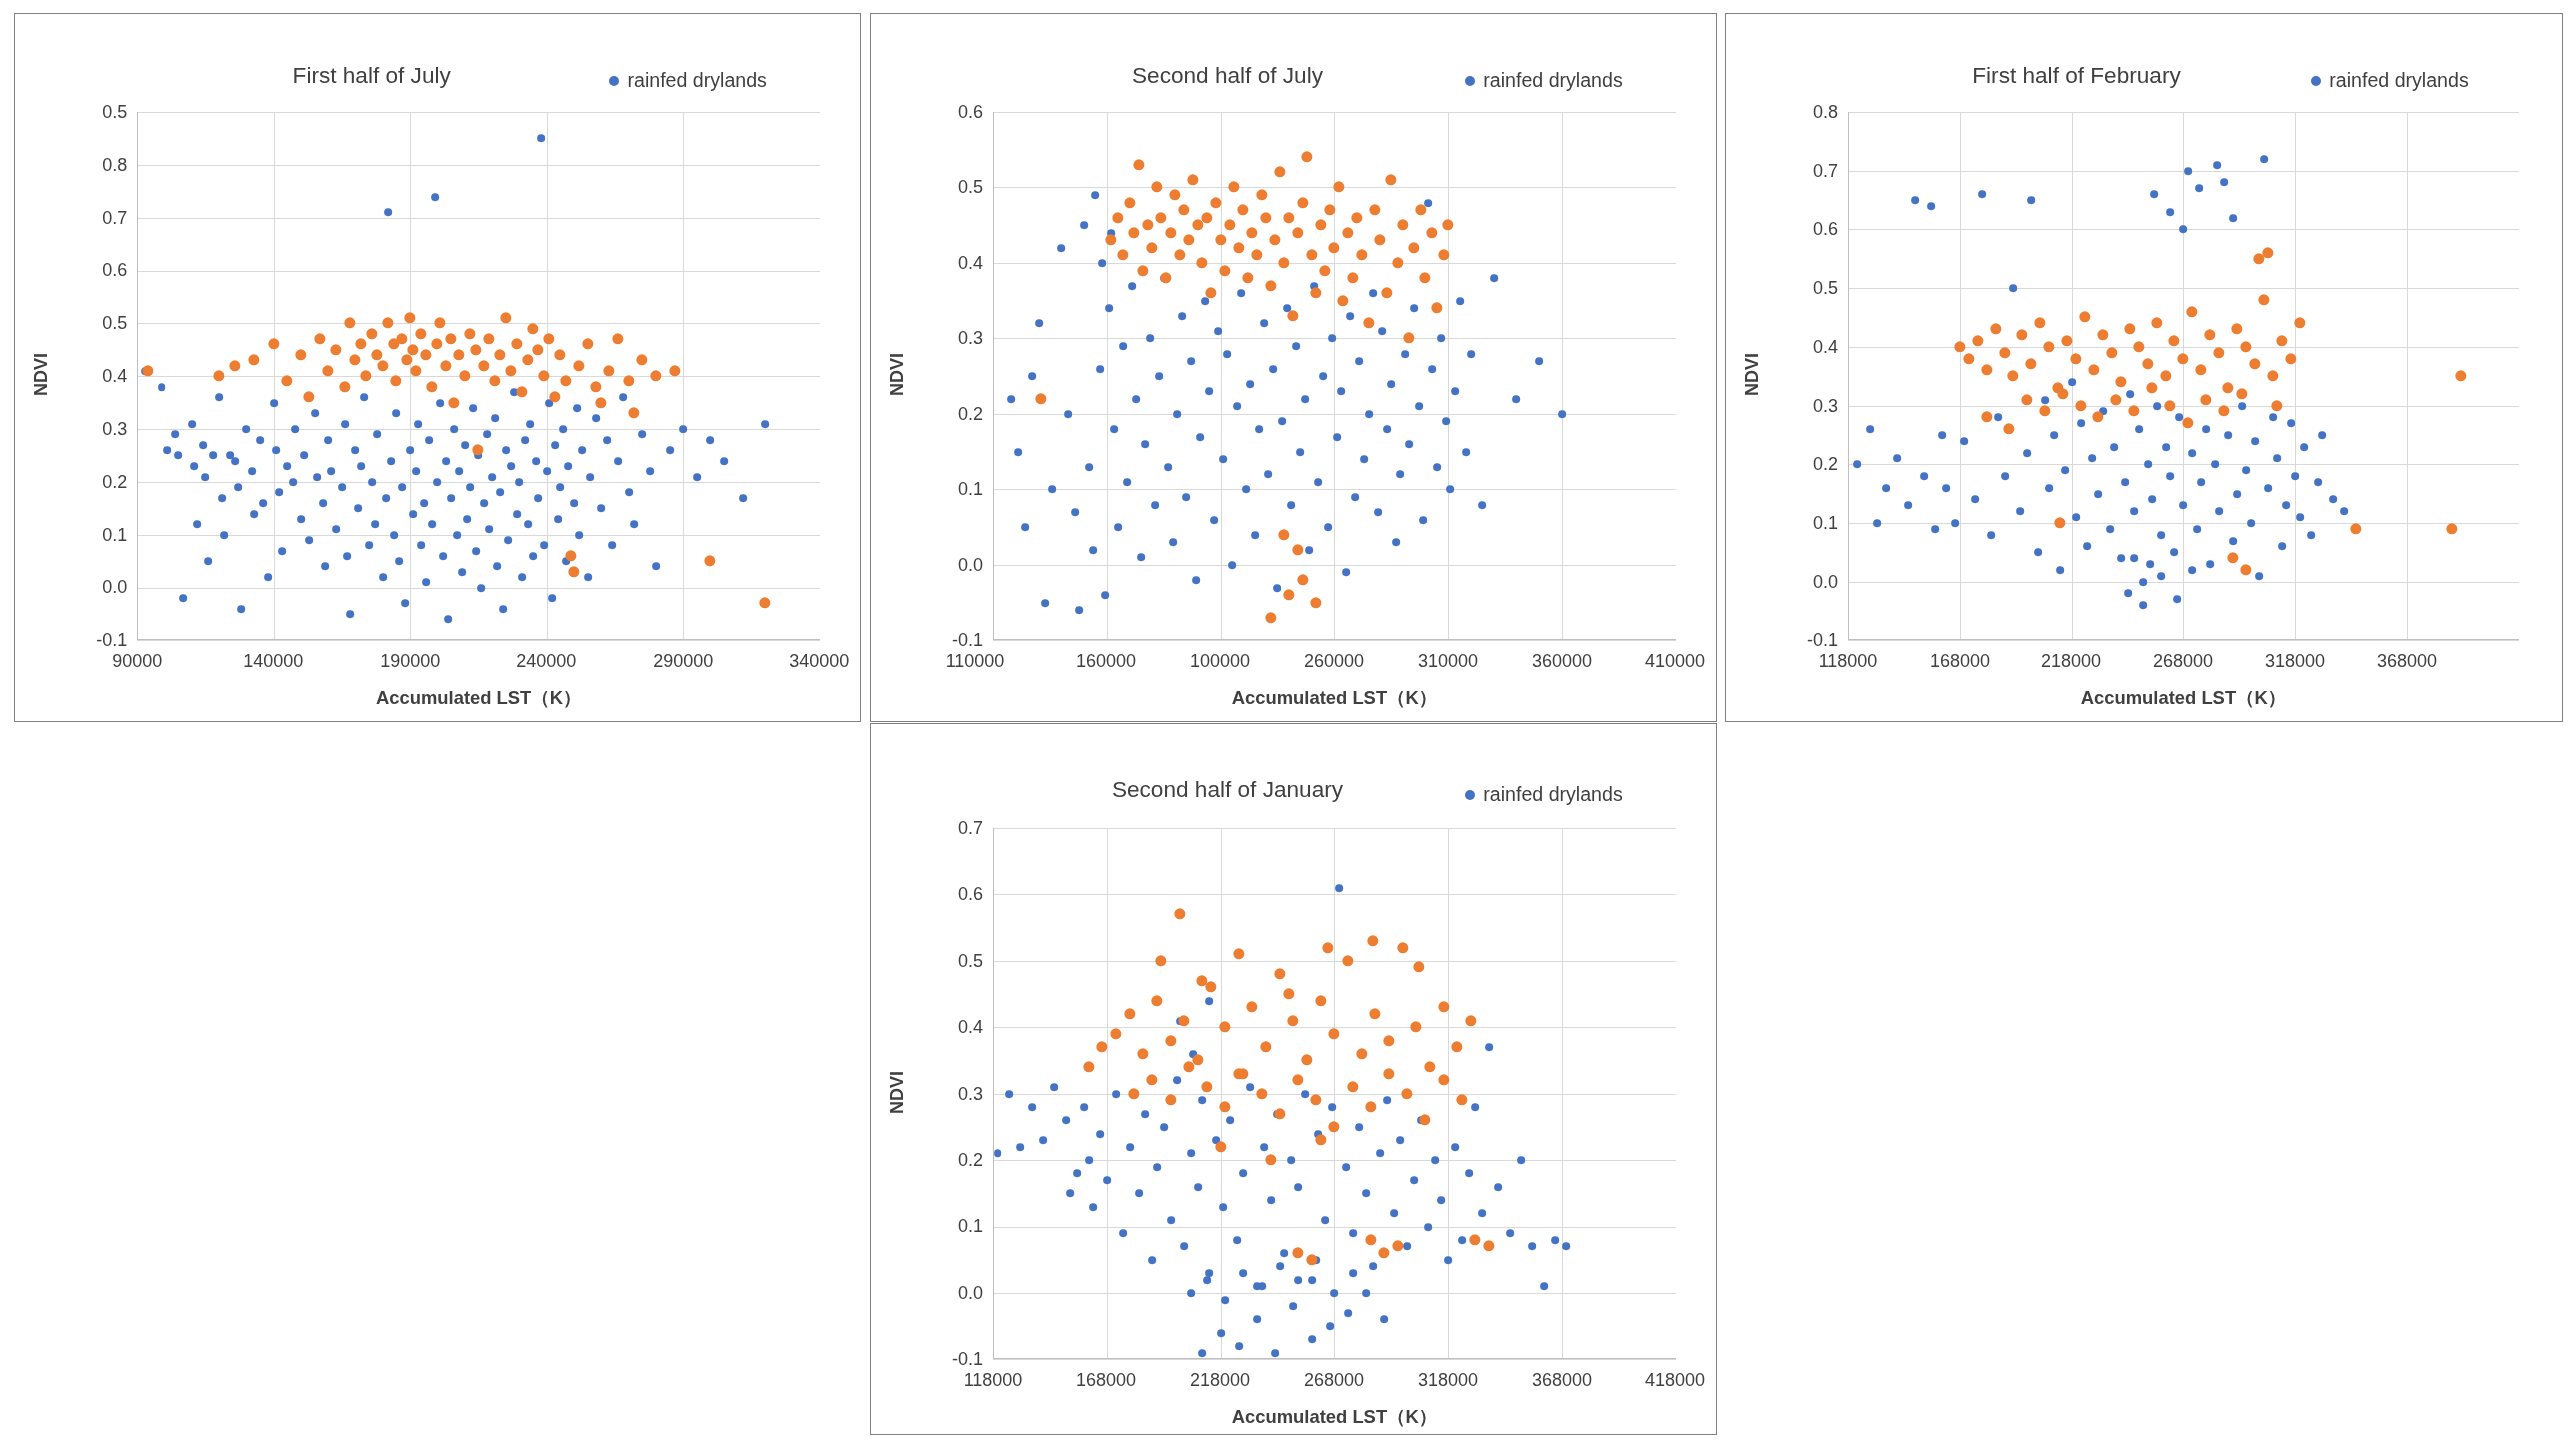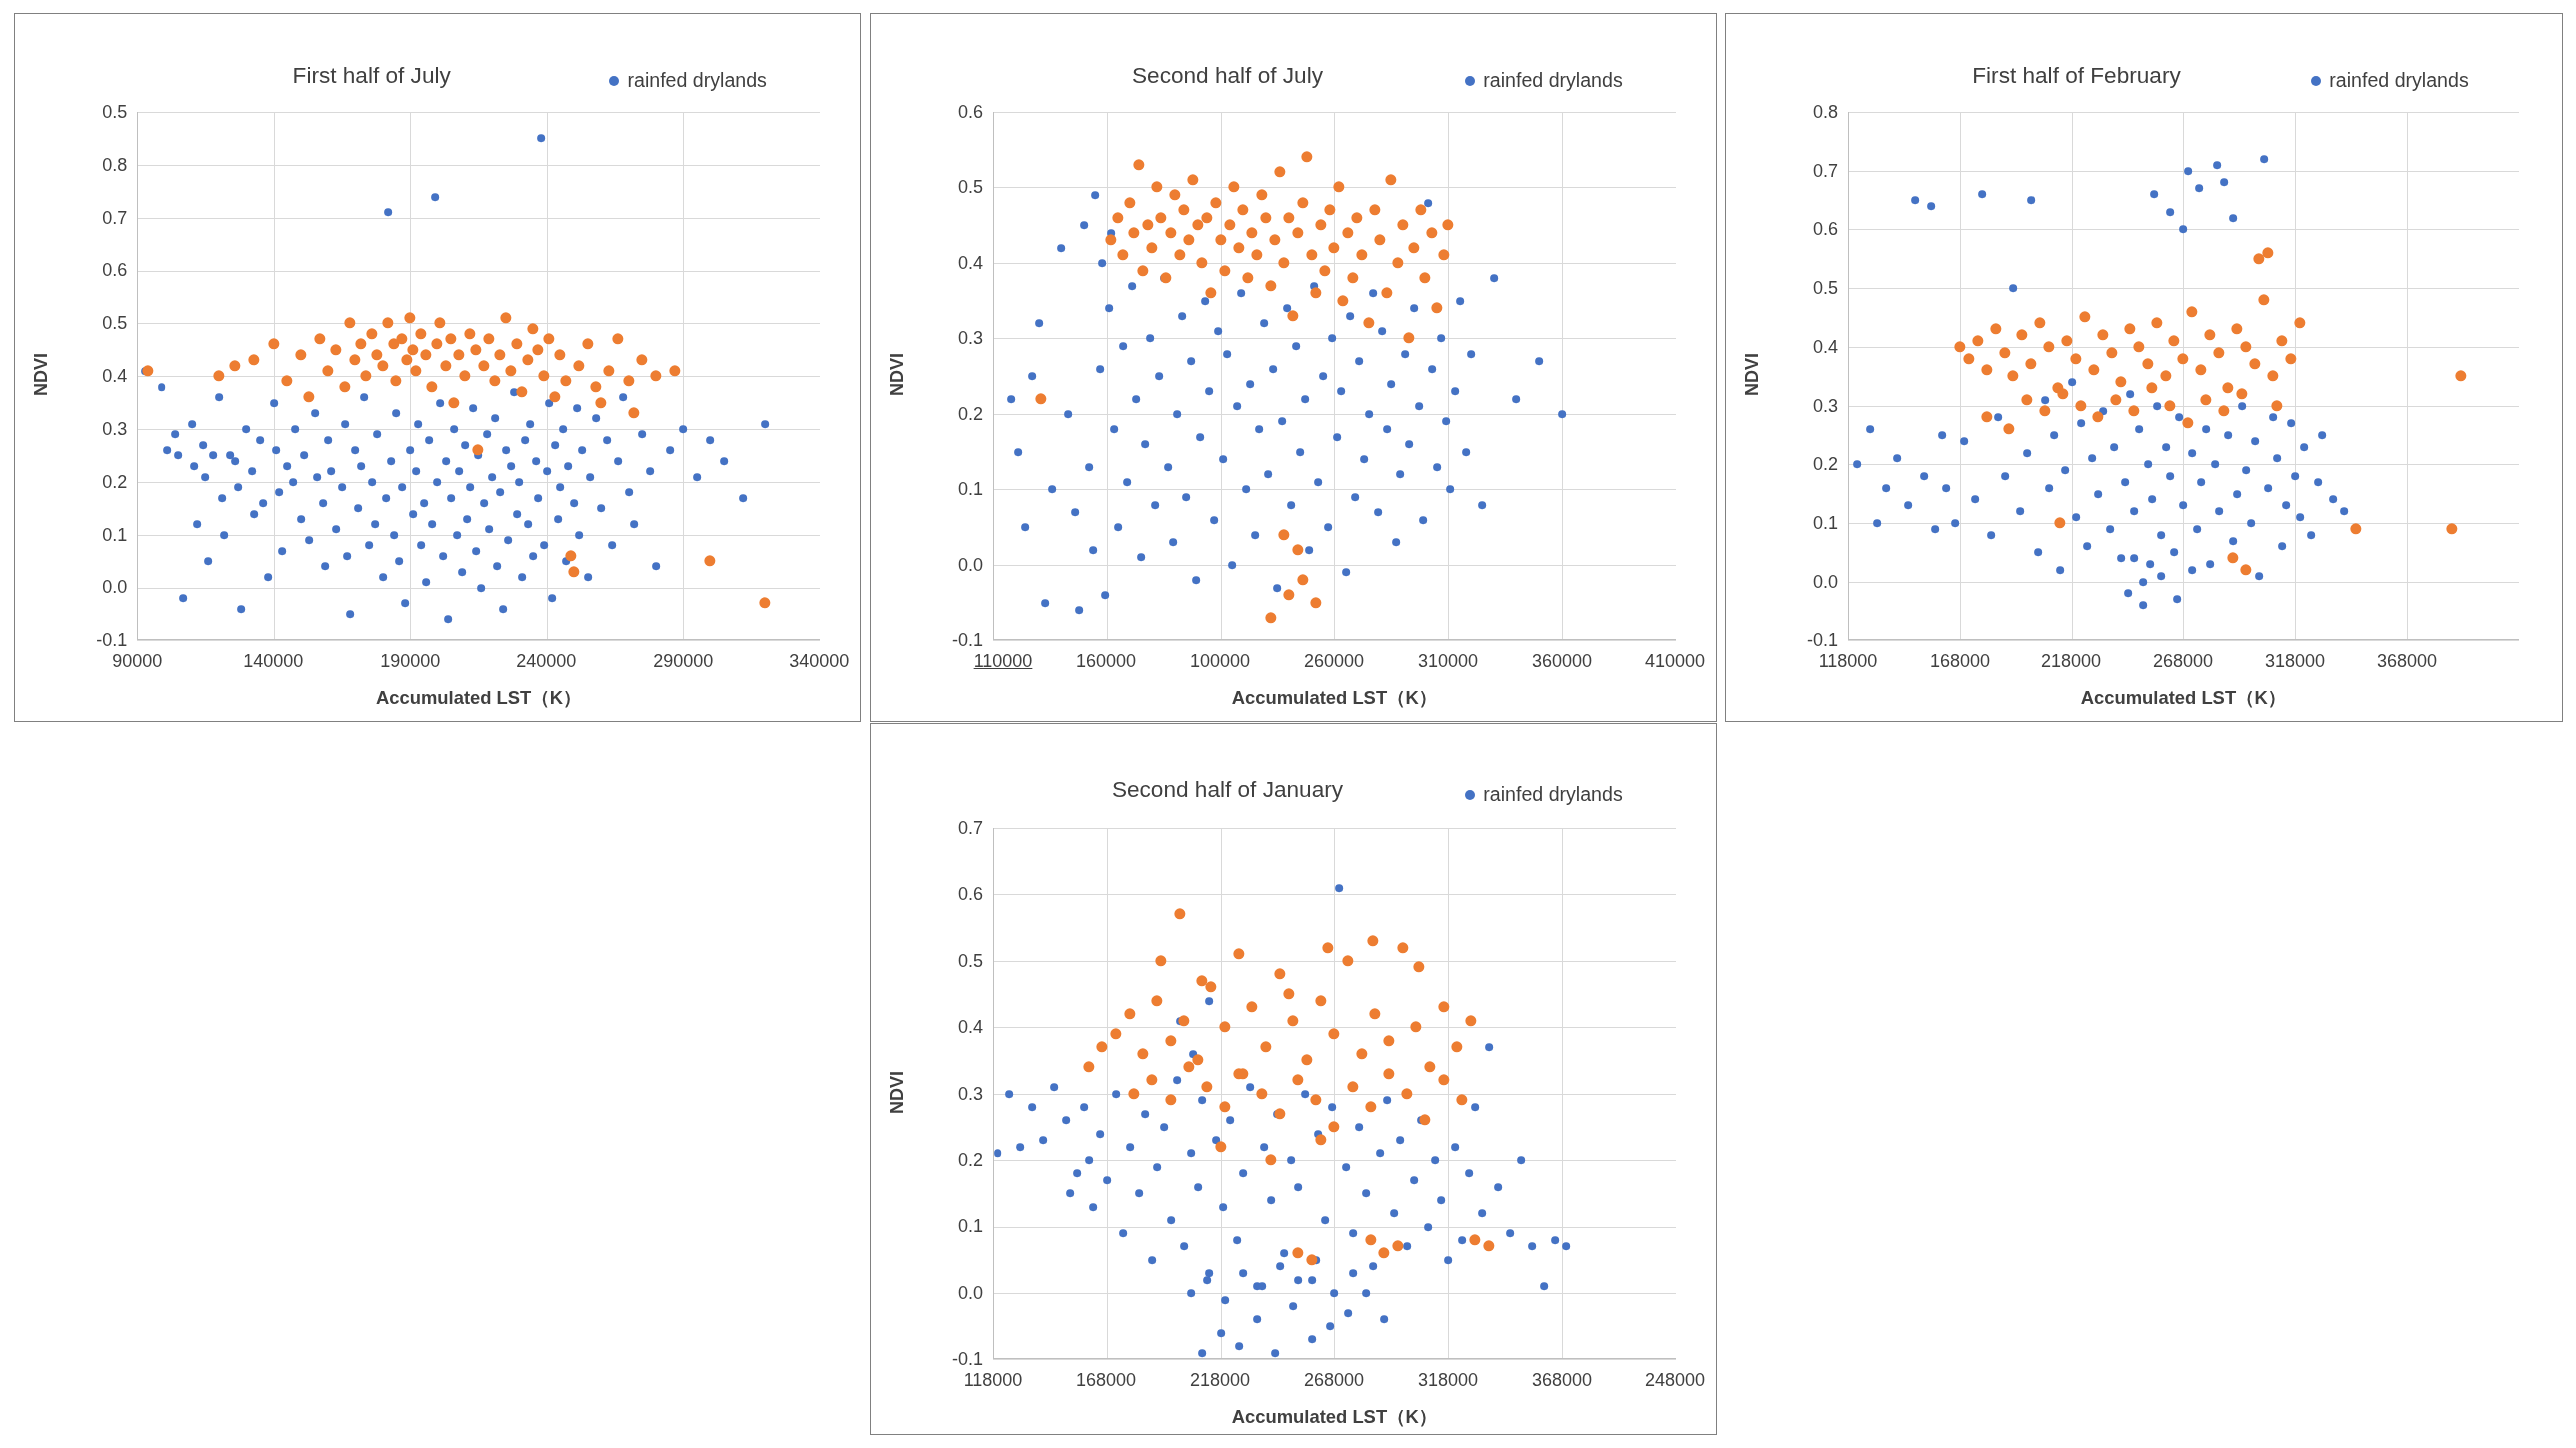--- a/index.html
+++ b/index.html
@@ -598,21 +598,21 @@
       </div>
     </div>
     <div class="ytick" style="left: 56px; width: 56px; top: 626px;">-0.1</div>
     <div class="ytick" style="left: 56px; width: 56px; top: 551px;">0.0</div>
     <div class="ytick" style="left: 56px; width: 56px; top: 475px;">0.1</div>
     <div class="ytick" style="left: 56px; width: 56px; top: 400px;">0.2</div>
     <div class="ytick" style="left: 56px; width: 56px; top: 324px;">0.3</div>
     <div class="ytick" style="left: 56px; width: 56px; top: 249px;">0.4</div>
     <div class="ytick" style="left: 56px; width: 56px; top: 173px;">0.5</div>
     <div class="ytick" style="left: 56px; width: 56px; top: 98px;">0.6</div>
-    <div class="xtick" style="left: 132px; top: 637px; text-decoration: underline;">110000</div>
+    <div class="xtick" style="left: 104px; top: 637px;">110000</div>
     <div class="xtick" style="left: 235px; top: 637px;">160000</div>
     <div class="xtick" style="left: 349px; top: 637px;">100000</div>
     <div class="xtick" style="left: 463px; top: 637px;">260000</div>
     <div class="xtick" style="left: 577px; top: 637px;">310000</div>
     <div class="xtick" style="left: 691px; top: 637px;">360000</div>
     <div class="xtick" style="left: 804px; top: 637px;">410000</div>
     <div class="ylabel" style="width: 119px; left: -33px; top: 350px;">NDVI</div>
     <div class="xlabel" style="left: 122px; width: 683px; top: 671px;">Accumulated LST（K）</div>
   </div>
 <div id="panel-2" class="panel">
@@ -1024,17 +1024,17 @@
     <div class="ytick" style="left: 56px; width: 56px; top: 303px;">0.4</div>
     <div class="ytick" style="left: 56px; width: 56px; top: 237px;">0.5</div>
     <div class="ytick" style="left: 56px; width: 56px; top: 170px;">0.6</div>
     <div class="ytick" style="left: 56px; width: 56px; top: 104px;">0.7</div>
     <div class="xtick" style="left: 122px; top: 646px;">118000</div>
     <div class="xtick" style="left: 235px; top: 646px;">168000</div>
     <div class="xtick" style="left: 349px; top: 646px;">218000</div>
     <div class="xtick" style="left: 463px; top: 646px;">268000</div>
     <div class="xtick" style="left: 577px; top: 646px;">318000</div>
     <div class="xtick" style="left: 691px; top: 646px;">368000</div>
-    <div class="xtick" style="left: 804px; top: 646px;">248000</div>
+    <div class="xtick" style="left: 804px; top: 646px;">418000</div>
     <div class="ylabel" style="width: 119px; left: -33px; top: 358px;">NDVI</div>
     <div class="xlabel" style="left: 122px; width: 683px; top: 680px;">Accumulated LST（K）</div>
   </div>
 
 
 </body></html>

